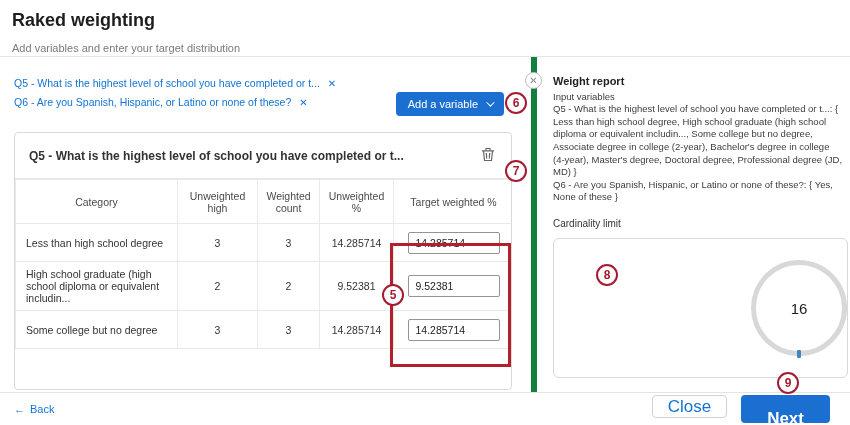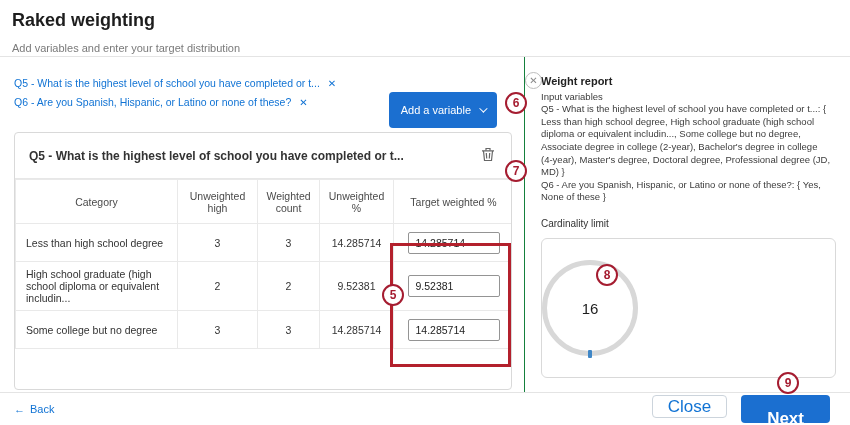--- a/index.html
+++ b/index.html
@@ -12,32 +12,32 @@
     color: #222;
   }
   
   .page-header { padding: 10px 16px 0 12px; border-bottom: 1px solid #e4e4e4; height: 57px; }
   .page-title { font-size: 18px; font-weight: bold; color: #1d1d1d; }
   .page-subtitle { font-size: 11px; color: #7a7a7a; margin-top: 11px; }
 
   
   .main { display: flex; height: 335px; position: relative; }
   .left-panel { width: 533px; position: relative; padding: 20px 16px 0 14px; overflow: hidden; }
-  .right-panel { flex: 1; border-left: 1px solid #15803d; padding: 18px 14px 0 16px; position: relative; font-size: 9.5px; color: #3c3c3c; }
+  .right-panel { flex: 1; border-left: 6px solid #15803d; padding: 18px 2px 0 16px; position: relative; font-size: 9.5px; color: #3c3c3c; }
 
   
   .chip { display: flex; align-items: center; gap: 8px; margin-bottom: 7px; }
   .chip-label { color: #1173d4; font-size: 10.5px; cursor: pointer; }
   .chip-x { color: #1173d4; font-size: 10px; cursor: pointer; }
 
   
   .add-btn {
     position: absolute; top: 35px; right: 27px;
     background: #1b6fd0; color: #fff; border: none; border-radius: 4px;
-    font-size: 11px; font-family: inherit; height: 36px; padding: 0 12px;
+    font-size: 11px; font-family: inherit; height: 24px; padding: 0 12px;
     display: flex; align-items: center; gap: 8px; cursor: pointer;
   }
   .chev { width: 6px; height: 6px; border-right: 1.5px solid #fff; border-bottom: 1.5px solid #fff; transform: rotate(45deg) translateY(-2px); }
 
   
   .table-card { margin-top: 24px; width: 498px; height: 258px; border: 1px solid #d9d9d9; border-radius: 4px; overflow: hidden; background: #fff; }
   .card-header { display: flex; justify-content: space-between; align-items: center; height: 46px; padding: 0 14px; border-bottom: 1px solid #e7e7e7; }
   .card-title { font-size: 12px; font-weight: bold; color: #333; }
   .trash-btn { background: none; border: none; cursor: pointer; padding: 2px; }
   table { border-collapse: collapse; table-layout: fixed; width: 100%; font-size: 10.5px; color: #333; }
@@ -48,21 +48,21 @@
   .target-input { width: 92px; height: 22px; border: 1px solid #949494; border-radius: 2px; font-size: 10.5px; font-family: inherit; padding: 2px 7px; color: #222; }
 
   
   .main-close { position: absolute; left: 525px; top: 15px; width: 17px; height: 17px; border-radius: 50%; background: #fff; border: 1px solid #bdbdbd; color: #8a8a8a; font-size: 10px; display: flex; align-items: center; justify-content: center; cursor: pointer; z-index: 20; }
 
   
   .wr-title { font-size: 11px; font-weight: bold; color: #222; margin-bottom: 4px; }
   .wr-sub { font-size: 9.5px; color: #3c3c3c; margin-bottom: 1px; }
   .wr-text { font-size: 9.5px; line-height: 1.33; color: #3c3c3c; width: 290px; }
   .card-limit-label { font-size: 10px; color: #333; margin-top: 14px; }
-  .limit-card { margin-top: 9px; width: 295px; height: 140px; border: 1px solid #d9d9d9; border-radius: 6px; display: flex; align-items: center; justify-content: flex-start; }
+  .limit-card { margin-top: 9px; width: 295px; height: 140px; border: 1px solid #d9d9d9; border-radius: 6px; display: flex; align-items: center; justify-content: flex-end; }
   .donut { position: relative; width: 96px; height: 96px; border-radius: 50%; border: 5px solid #d8d8d8; display: flex; align-items: center; justify-content: center; }
   .donut-value { font-size: 15px; color: #1d1d1d; }
   .donut-tick { position: absolute; bottom: -7px; left: 50%; transform: translateX(-50%); width: 4px; height: 8px; background: #3f86c6; border-radius: 1px; }
 
   
   .footer { position: absolute; left: 0; right: 0; bottom: 0; height: 33px; border-top: 1px solid #e4e4e4; background: #fff; display: flex; align-items: center; padding: 0 20px 0 14px; z-index: 30; }
   .back-link { color: #1173d4; font-size: 11px; display: flex; align-items: center; gap: 5px; cursor: pointer; }
   .footer-buttons { margin-left: auto; display: flex; gap: 14px; }
   .btn { font-family: inherit; font-size: 17px; border-radius: 4px; height: 23px; cursor: pointer; }
   .btn-close { background: #fff; border: 1px solid #ccd4dc; color: #1173d4; padding: 0 15px; }

